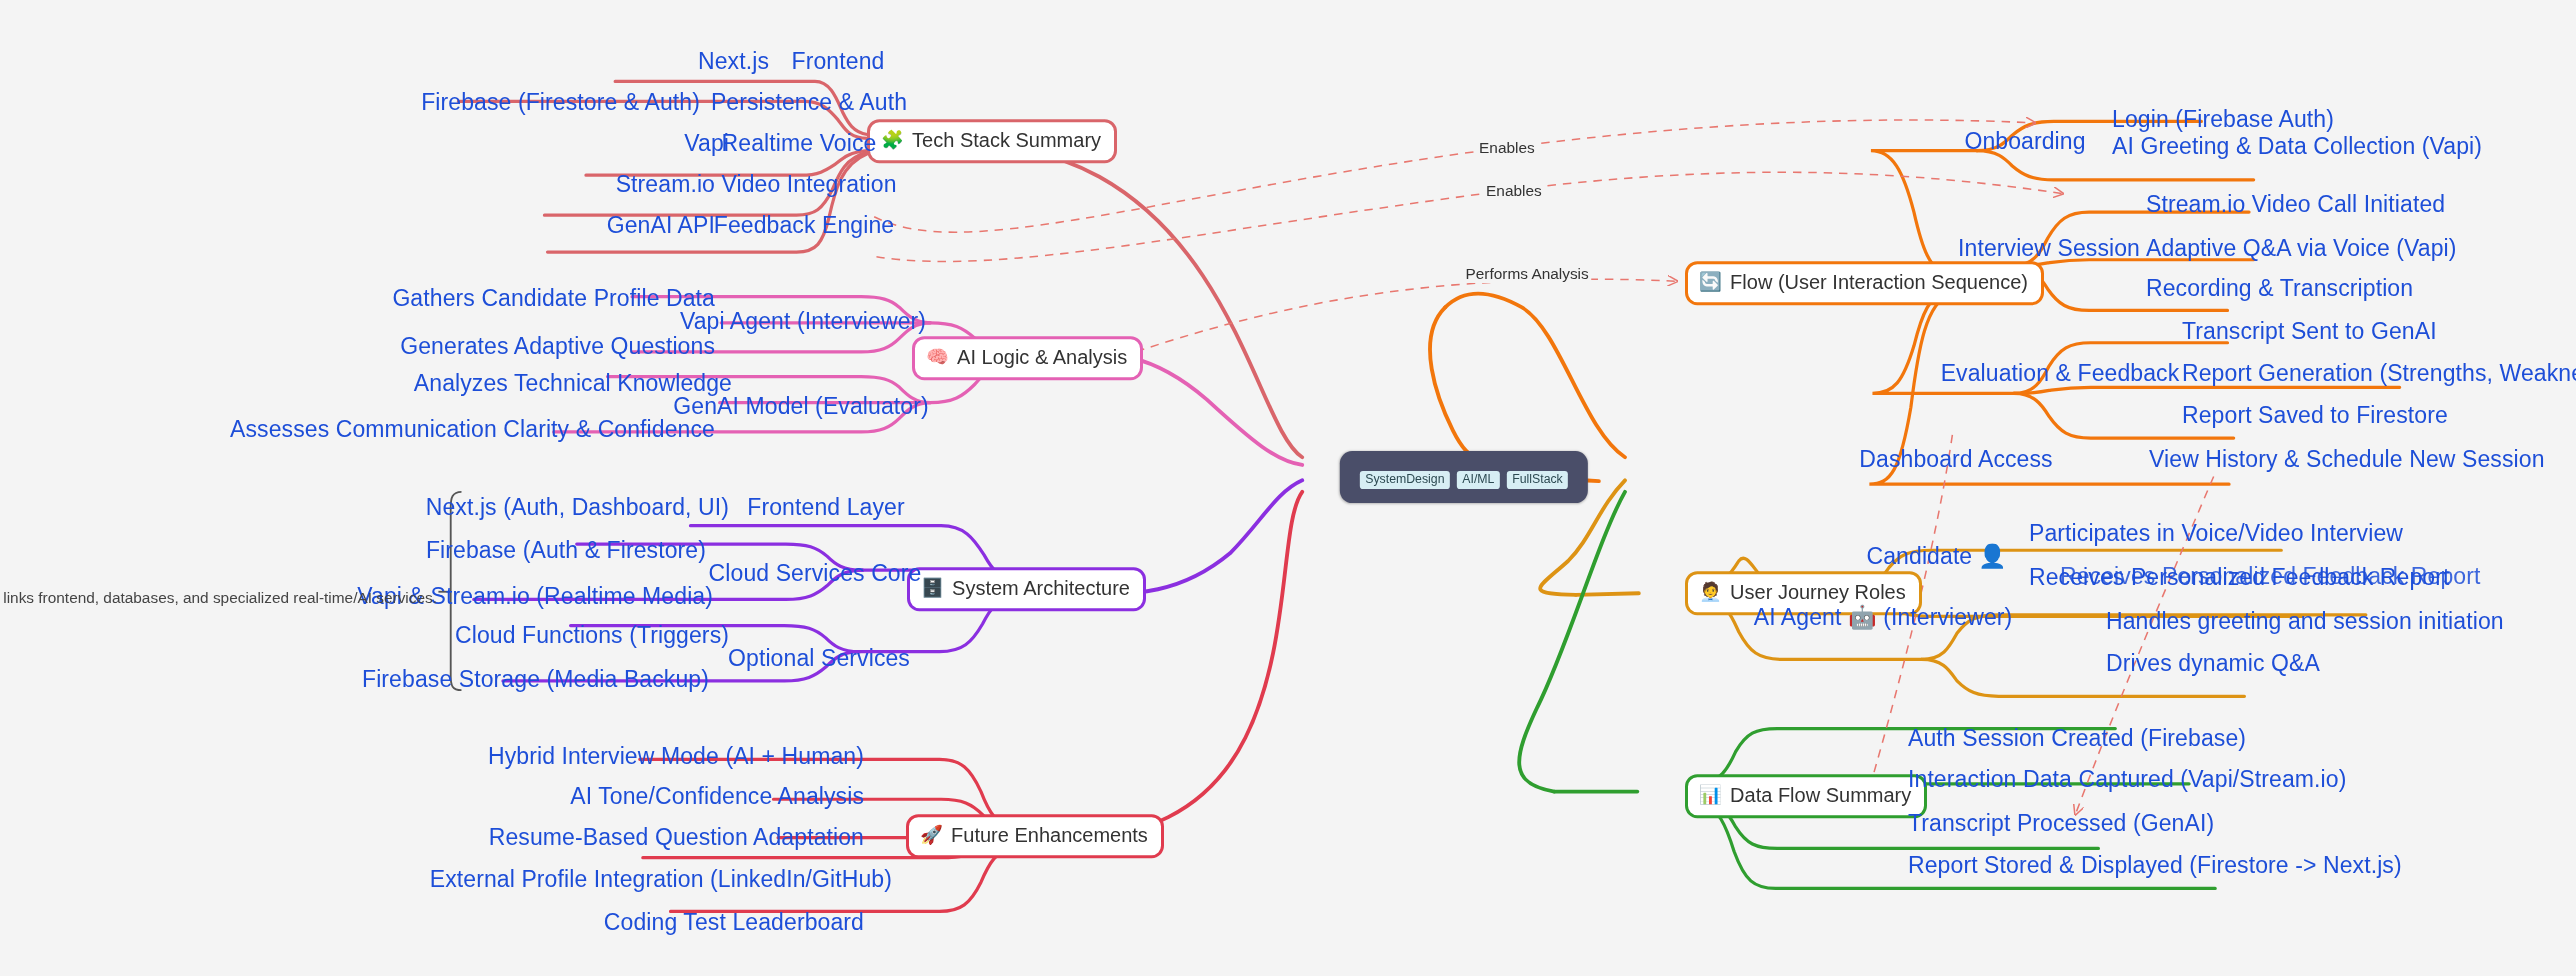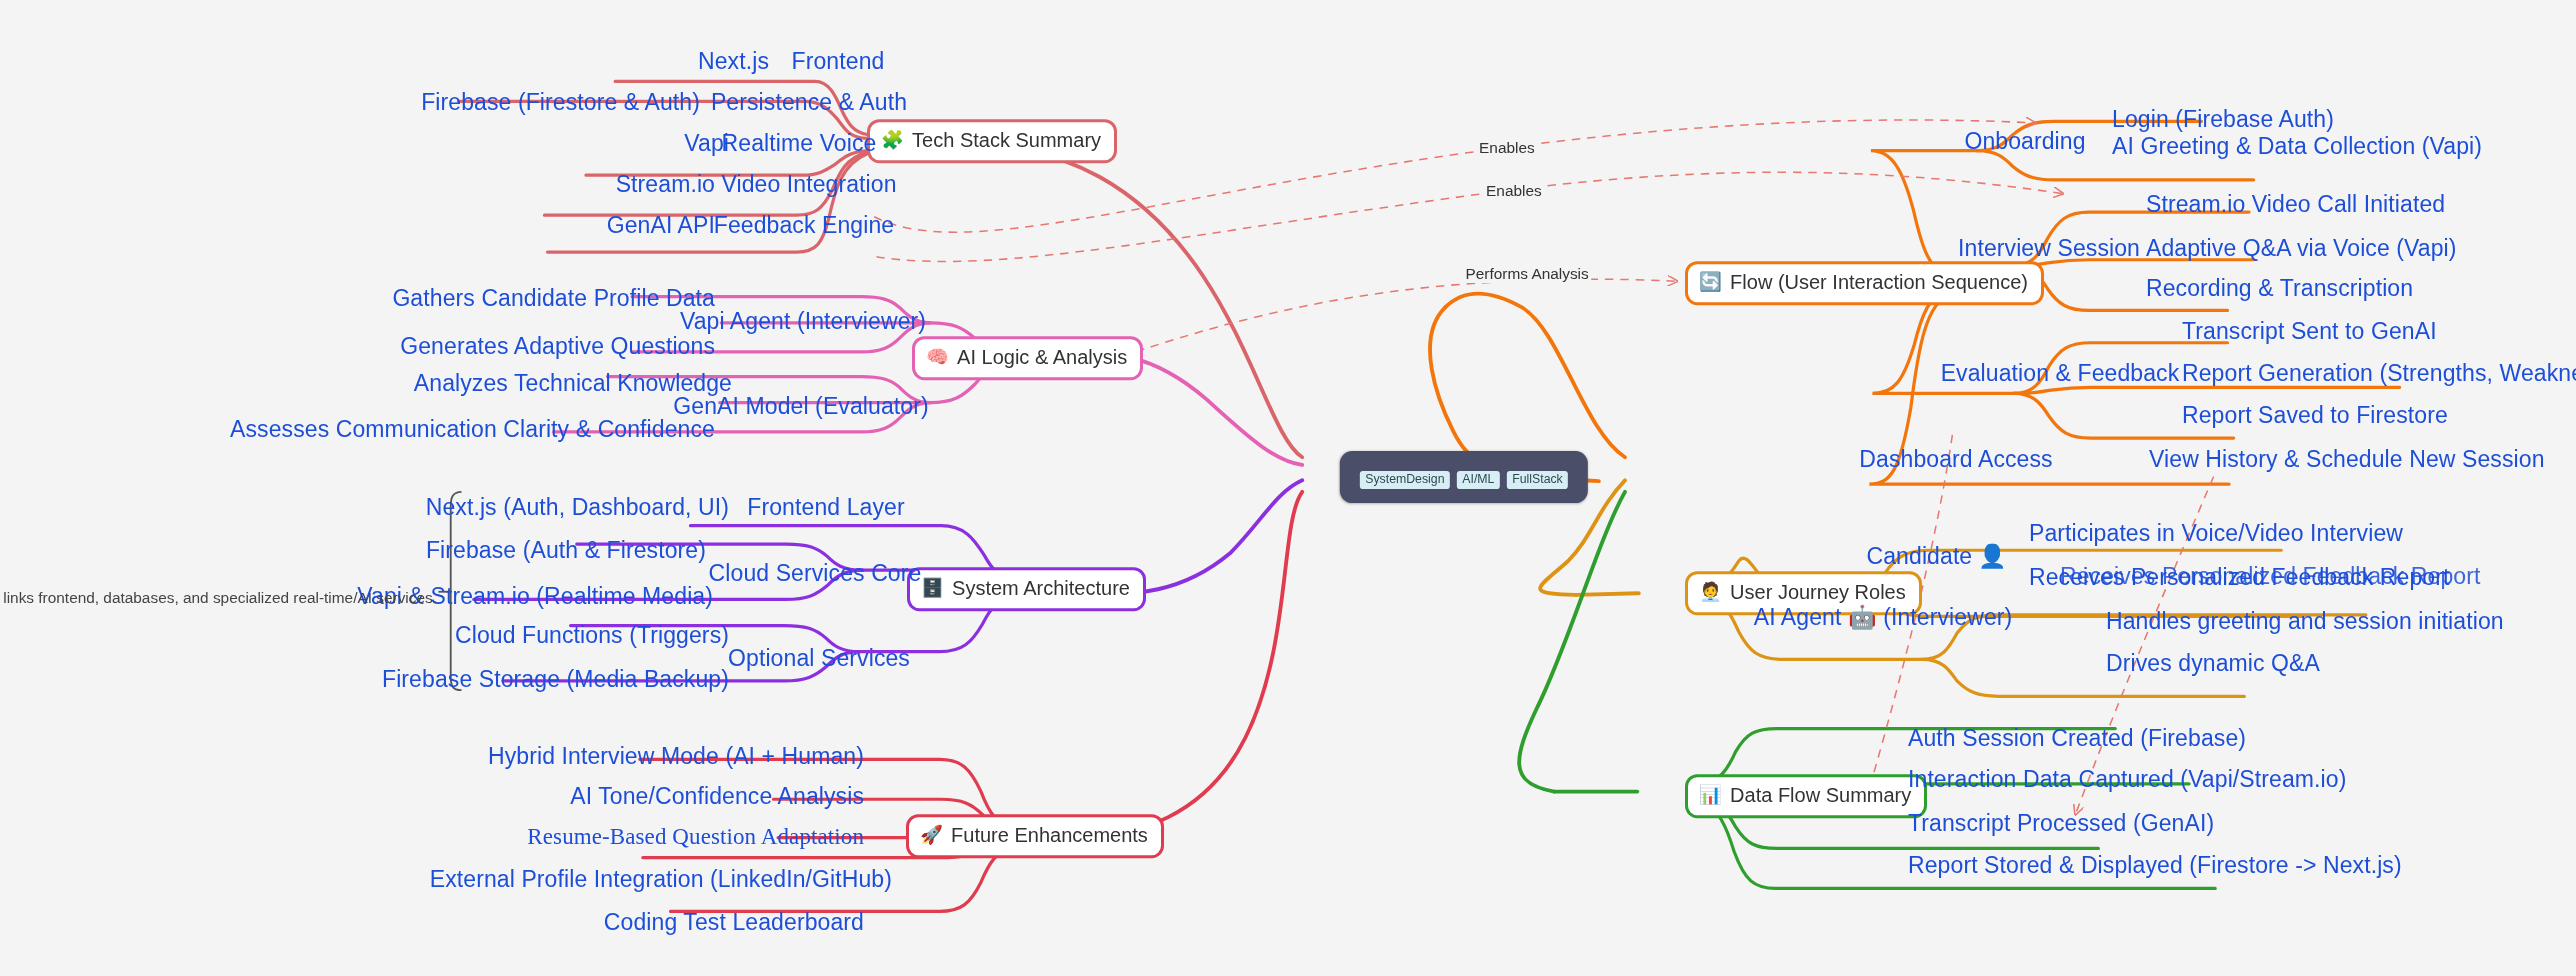--- a/index.html
+++ b/index.html
@@ -256,27 +256,27 @@
   <div class="lbl r" style="left:715px;top:383px;margin-left:17px;">Analyzes Technical Knowledge</div>
   <div class="lbl r" style="left:715px;top:429px;">Assesses Communication Clarity &amp; Confidence</div>
 
   <div class="lbl c" style="left:826px;top:507px;">Frontend Layer</div>
   <div class="lbl r" style="left:729px;top:507px;">Next.js (Auth, Dashboard, UI)</div>
   <div class="lbl c" style="left:815px;top:573px;">Cloud Services Core</div>
   <div class="lbl r" style="left:698px;top:550px;margin-left:8px;">Firebase (Auth &amp; Firestore)</div>
   <div class="lbl r" style="left:713px;top:596px;">Vapi &amp; Stream.io (Realtime Media)</div>
   <div class="lbl c" style="left:819px;top:658px;">Optional Services</div>
   <div class="lbl r" style="left:729px;top:635px;">Cloud Functions (Triggers)</div>
-  <div class="lbl r" style="left:729px;top:679px;">Firebase Storage (Media Backup)</div>
+  <div class="lbl r" style="left:709px;top:679px;">Firebase Storage (Media Backup)</div>
 
   <div class="note" style="left:437px;top:598px;">Core structure links frontend, databases, and specialized real-time/AI services.</div>
 
   <div class="lbl r" style="left:864px;top:756px;">Hybrid Interview Mode (AI + Human)</div>
   <div class="lbl r" style="left:864px;top:796px;">AI Tone/Confidence Analysis</div>
-  <div class="lbl r" style="left:864px;top:837px;font-family:Liberation Serif, serif;">Resume-Based Question Adaptation</div>
+  <div class="lbl r" style="left:864px;top:837px;">Resume-Based Question Adaptation</div>
   <div class="lbl r" style="left:892px;top:879px;">External Profile Integration (LinkedIn/GitHub)</div>
   <div class="lbl r" style="left:864px;top:922px;">Coding Test Leaderboard</div>
 
   <div class="lbl c" style="left:2025px;top:141px;">Onboarding</div>
   <div class="lbl l" style="left:2112px;top:119px;">Login (Firebase Auth)</div>
   <div class="lbl l" style="left:2112px;top:146px;">AI Greeting &amp; Data Collection (Vapi)</div>
 
   <div class="lbl c" style="left:2049px;top:248px;">Interview Session</div>
   <div class="lbl l" style="left:2146px;top:204px;">Stream.io Video Call Initiated</div>
   <div class="lbl l" style="left:2146px;top:248px;">Adaptive Q&amp;A via Voice (Vapi)</div>

